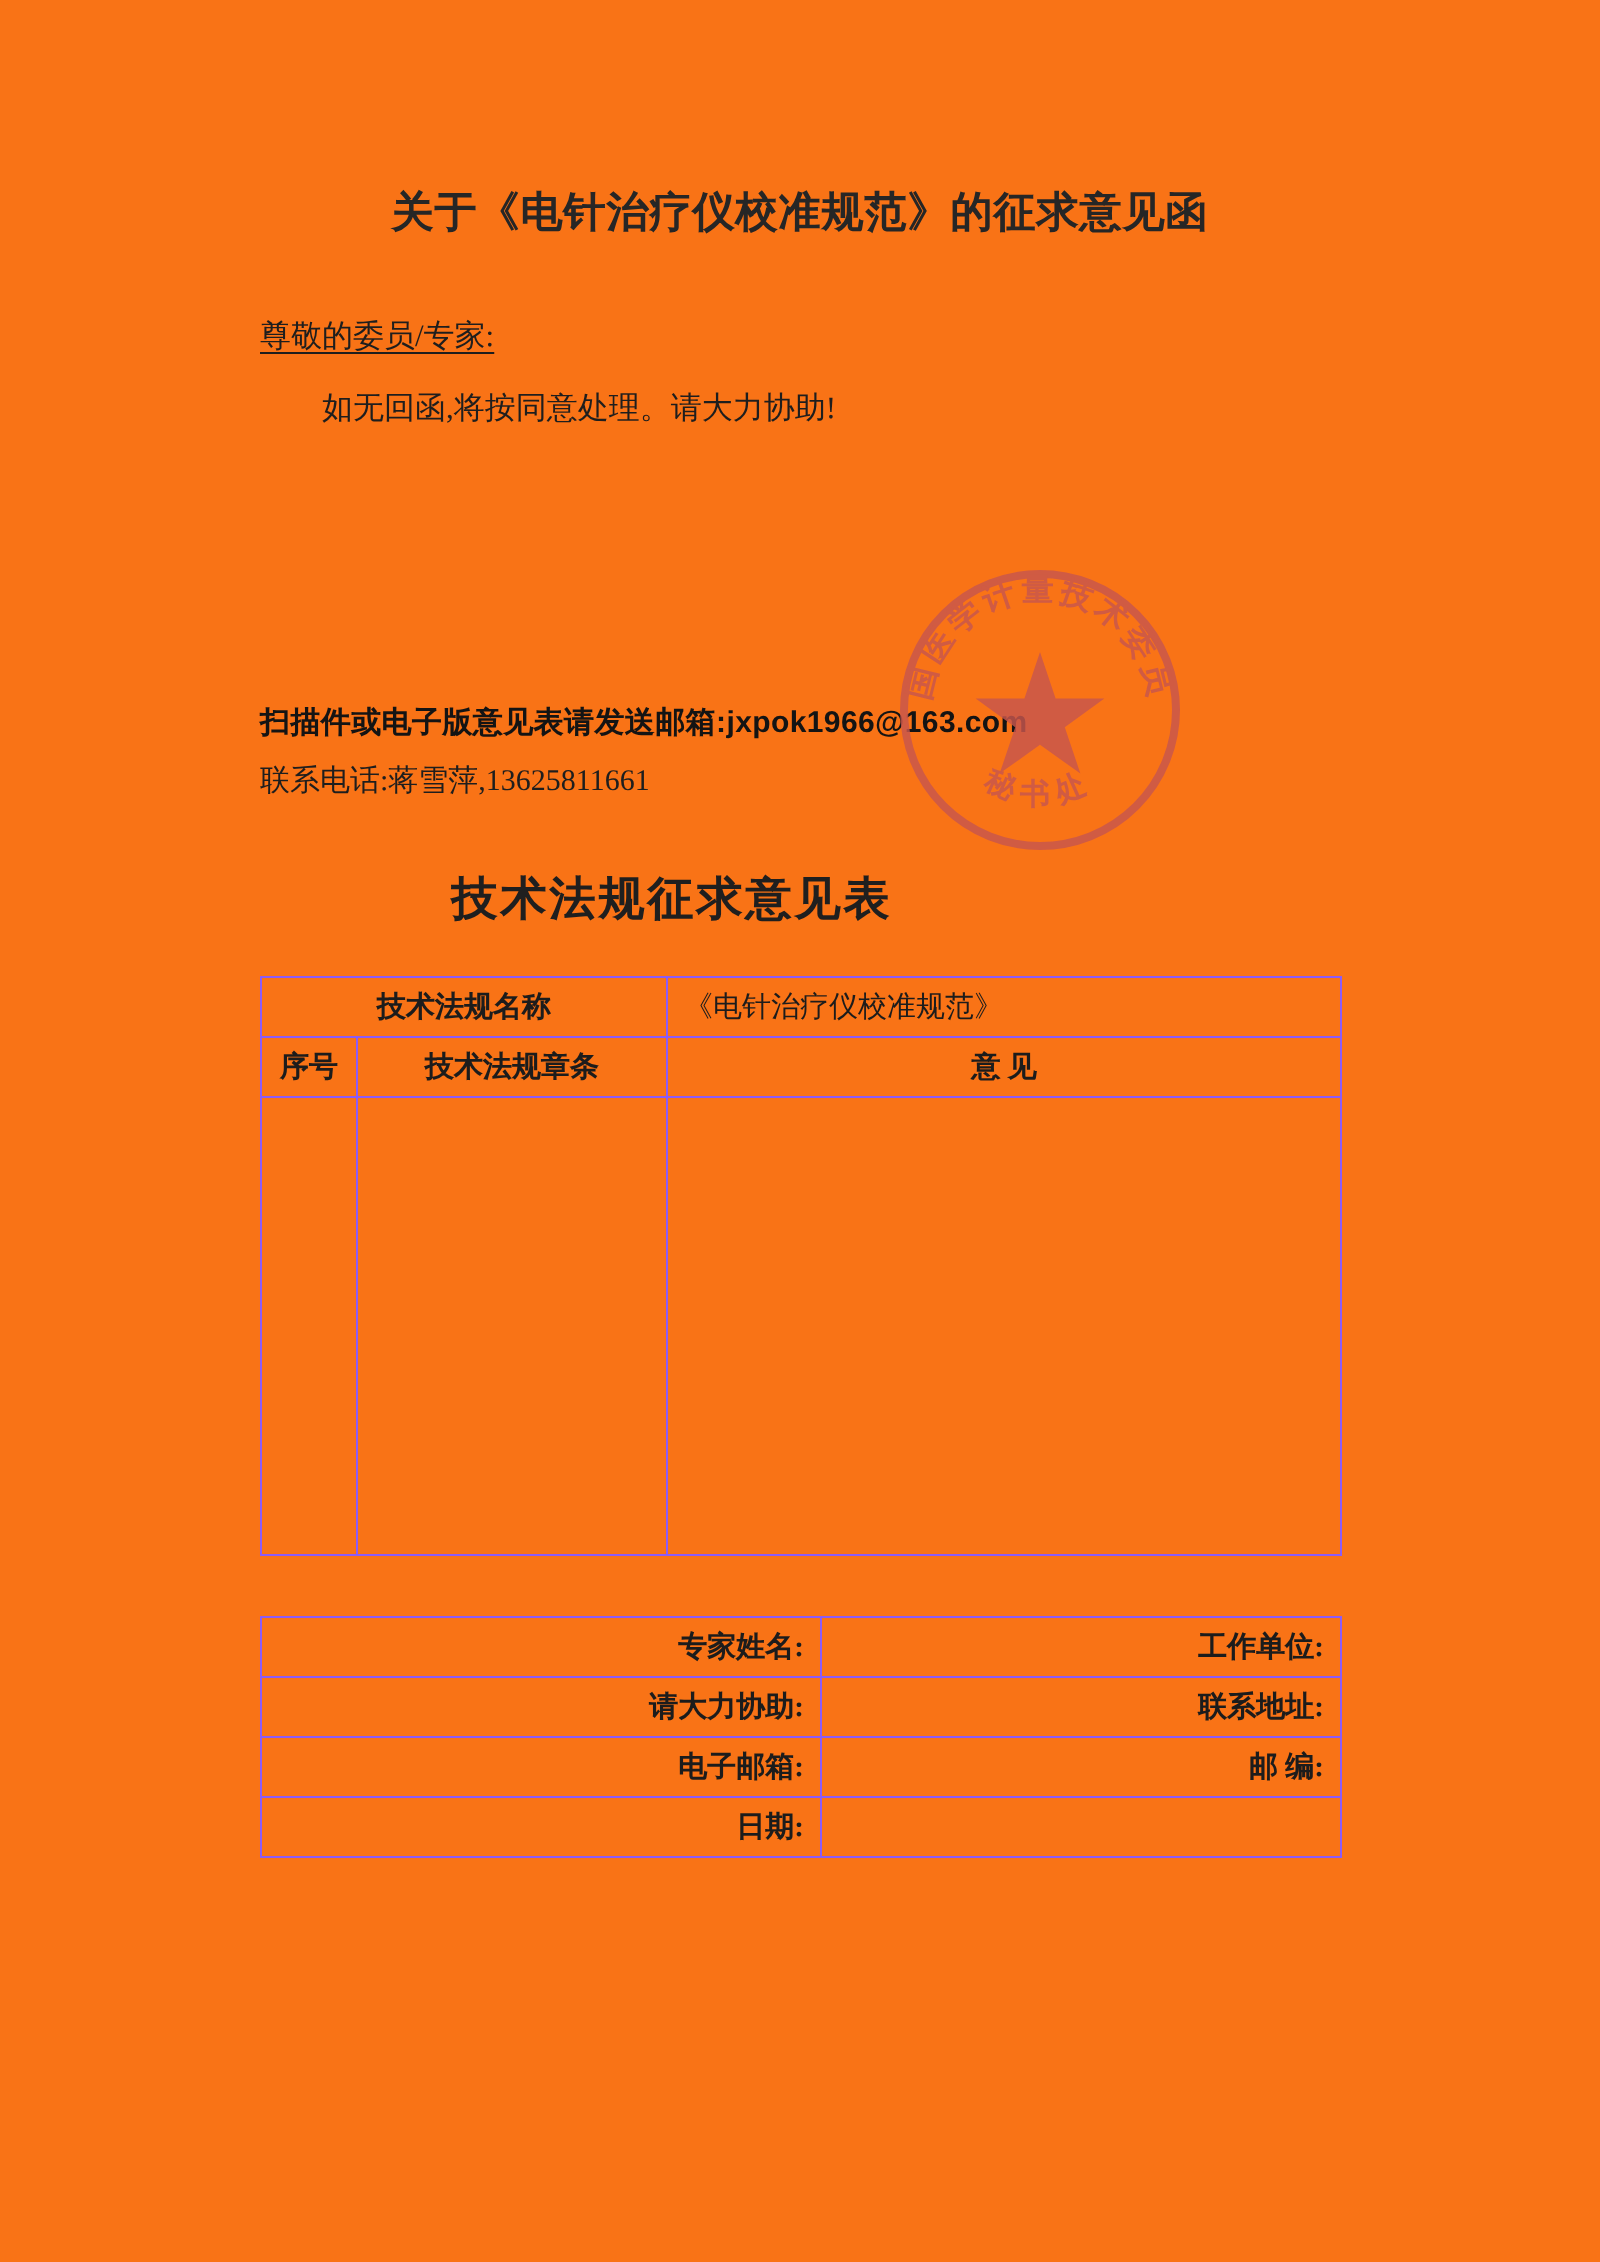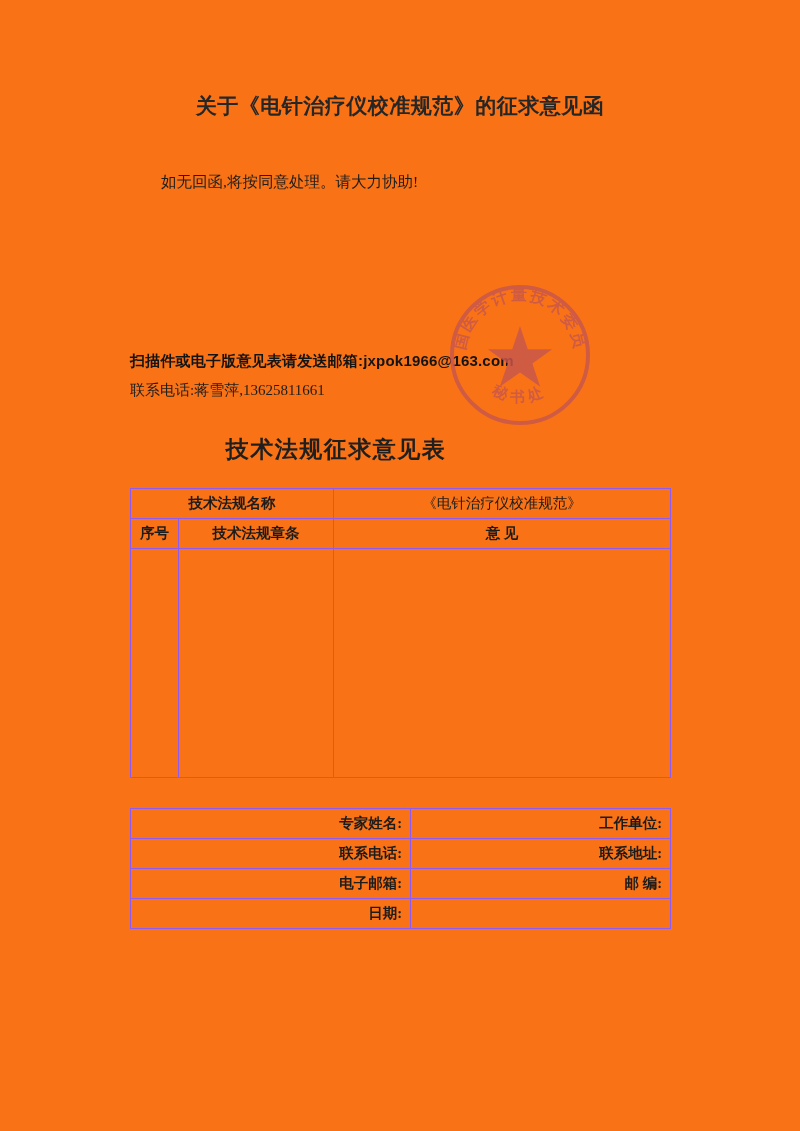--- a/index.html
+++ b/index.html
@@ -123,35 +123,36 @@
     font-size: 14.5px;
     padding: 0 8px;
     color: #1c1c1c;
     vertical-align: middle;
   }
   .tbl-top { top: 488px; }
   .tbl-bottom { top: 808px; }
 
   .r-head { height: 30px; }
   .c-center { text-align: center; font-weight: bold; }
-  .c-center-n { text-align: center; font-weight: normal; }
+  .c-center-n { font-weight: normal; }
   .c-left { text-align: right; font-weight: bold; }
 
   .body-row td { height: 228px; vertical-align: top; }
 
   .blank { }
 </style>
 </head>
 <body>
 
 <div class="page">
 
   <div class="doc-title">关于《电针治疗仪校准规范》的征求意见函</div>
 
   <div class="letter">
+    <div class="salutation">尊敬的委员/专家:</div>
     <p class="para para2">如无回函,将按同意处理。请大力协助!</p>
   </div>
 
   <div class="contact-block">
     <div class="contact-email">
       <span>扫描件或电子版意见表请发送邮箱:</span><span class="addr">jxpok1966@163.com</span>
     </div>
     <div class="contact-phone">联系电话:蒋雪萍,13625811661</div>
   </div>
 
@@ -204,21 +205,21 @@
     <colgroup>
       <col style="width:280px">
       <col style="width:260px">
     </colgroup>
     <tbody>
       <tr class="r-head">
         <td class="c-left">专家姓名:</td>
         <td class="c-left">工作单位:</td>
       </tr>
       <tr class="r-head">
-        <td class="c-left">联系电话:</td>
+        <td class="c-left">请大力协助:</td>
         <td class="c-left">联系地址:</td>
       </tr>
       <tr class="r-head">
         <td class="c-left">电子邮箱:</td>
         <td class="c-left">邮   编:</td>
       </tr>
       <tr class="r-head">
         <td class="c-left">日期:</td>
         <td class="c-left blank"></td>
       </tr>

